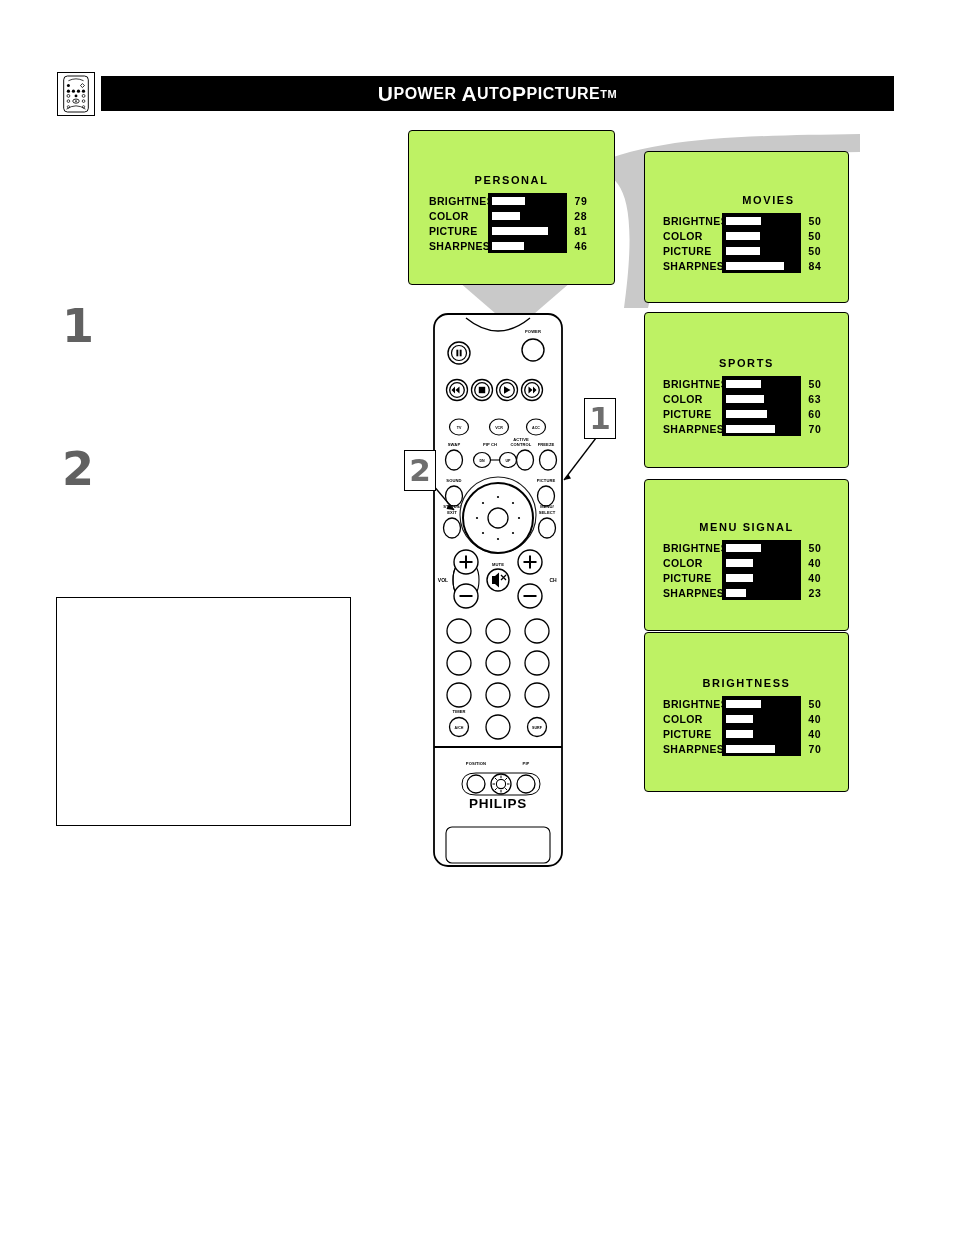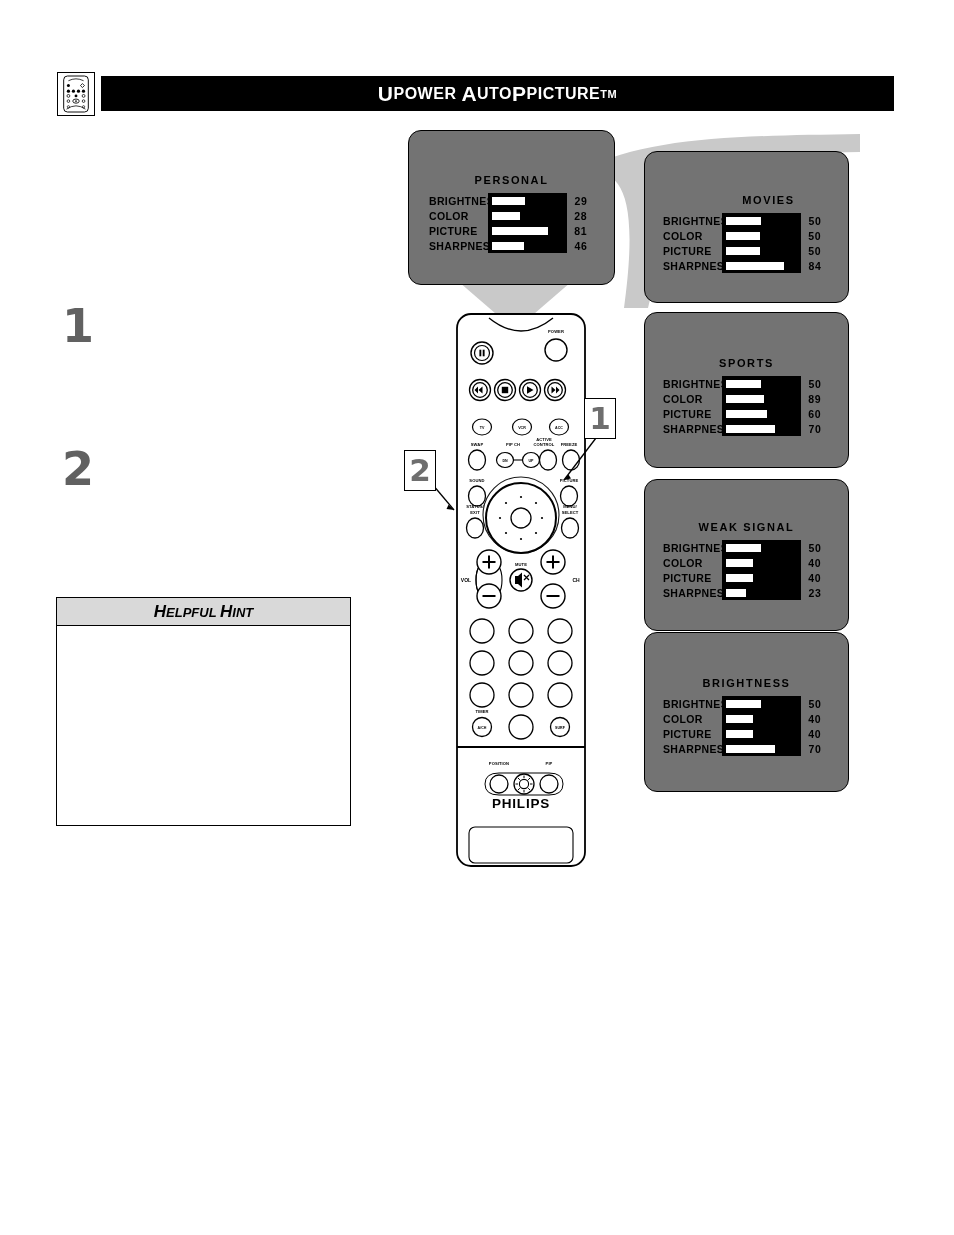--- a/index.html
+++ b/index.html
@@ -45,22 +45,22 @@
     height:27px;background:#d9d9d9;border-bottom:1.5px solid #000;
     display:flex;align-items:center;justify-content:center;
   }
   .hint-hd span{font-style:italic;font-weight:bold;color:#000;white-space:pre;}
   .hh-big{font-size:17px;}
   .hh-sm{font-size:13px;}
   .hint-body{padding:8px 10px;font-size:11.5px;line-height:15px;color:#000;}
 
   
   .panel{
-    position:absolute;background:#737373;border:1.6px solid #000;
-    border-radius:13px;box-sizing:border-box;
+    position:absolute;background:#bef264;border:1.6px solid #000;
+    border-radius:4px;box-sizing:border-box;
   }
   .p-title{
     position:absolute;left:0;right:0;text-align:center;
     font-size:11px;font-weight:bold;letter-spacing:1.6px;color:#000;
     font-family:"Liberation Sans", sans-serif;
   }
   .rows{position:absolute;display:flex;flex-direction:column;}
   .row{display:flex;align-items:center;}
   .r-label{
     font-size:10.5px;font-weight:bold;letter-spacing:.35px;color:#000;
@@ -81,21 +81,21 @@
 
   
   .callout{
     position:absolute;border:1.5px solid #000;background:#fff;
     color:#6e6e6e;font-weight:bold;font-size:31px;line-height:1;
     display:flex;align-items:center;justify-content:center;
     font-family:"DejaVu Sans", sans-serif;box-sizing:border-box;
   }
 
   
-  .remote-wrap{position:absolute;left:451px;top:300px;width:180px;height:580px;}
+  .remote-wrap{position:absolute;left:428px;top:300px;width:180px;height:580px;}
   .remote-wrap svg{display:block;}
   .rl{font-size:4.1px;font-weight:bold;fill:#000;font-family:"Liberation Sans",sans-serif;letter-spacing:.1px;}
   .rl2{font-size:3.6px;font-weight:bold;fill:#000;font-family:"Liberation Sans",sans-serif;}
   .rl3{font-size:5px;font-weight:bold;fill:#000;font-family:"Liberation Sans",sans-serif;}
 </style>
 </head>
 <body>
 
 <div class="page">
 
@@ -126,23 +126,20 @@
     <span class="sc-big">U</span><span class="sc-sm">POWER </span><span class="sc-big">A</span><span class="sc-sm">UTO</span><span class="sc-big">P</span><span class="sc-sm">PICTURE</span><span class="sc-tm">TM</span>
   </div>
 
   <div class="stepnum" style="left:62px;top:303px;">1</div>
   <div class="step-body" style="left:110px;top:305px;width:250px;"></div>
 
   <div class="stepnum" style="left:62px;top:446px;">2</div>
   <div class="step-body" style="left:110px;top:448px;width:250px;"></div>
 
   <div class="hint">
-    <div class="hint-hd">
-      <span><span class="hh-big">H</span><span class="hh-sm">ELPFUL </span><span class="hh-big">H</span><span class="hh-sm">INT</span></span>
-    </div>
     <div class="hint-body"></div>
   </div>
 
   <div class="gray-shape" style="left:560px;top:130px;width:300px;height:180px;">
     <svg width="300" height="180" viewBox="0 0 300 180" xmlns="http://www.w3.org/2000/svg">
       <path d="M22 40 C 90 6, 180 6, 300 4 L300 22 C 190 24, 120 40, 88 178 L 64 178 C 80 60, 60 38, 22 40 Z" fill="#c9c9c9"></path>
     </svg>
   </div>
 
   <div class="gray-shape" style="left:455px;top:282px;width:120px;height:40px;">
@@ -314,21 +311,21 @@
     <div class="p-title" style="top:43px;">PERSONAL</div>
     <div class="blk" style="left:79px;top:62px;width:79px;height:60px;"></div>
     <div class="rows" id="rows-personal" style="left:20px;top:62px;width:175px;">
         <div class="row" style="height: 15px;">
           <div class="r-label" style="width: 59px;">BRIGHTNESS</div>
           <div style="width: 79px; display: flex; align-items: center; justify-content: center;">
             <div class="r-bar" style="width: 69px; height: 8px;">
               <div class="r-fill" style="width: 48%;"></div>
             </div>
           </div>
-          <div class="r-val" style="width: 30px; padding-left: 9px;">29</div>
+          <div class="r-val" style="width: 30px; padding-left: 9px;">79</div>
         </div>
         <div class="row" style="height: 15px;">
           <div class="r-label" style="width: 59px;">COLOR</div>
           <div style="width: 79px; display: flex; align-items: center; justify-content: center;">
             <div class="r-bar" style="width: 69px; height: 8px;">
               <div class="r-fill" style="width: 41%;"></div>
             </div>
           </div>
           <div class="r-val" style="width: 30px; padding-left: 9px;">28</div>
         </div>
@@ -409,21 +406,21 @@
           </div>
           <div class="r-val" style="width: 30px; padding-left: 9px;">50</div>
         </div>
         <div class="row" style="height: 15px;">
           <div class="r-label" style="width: 59px;">COLOR</div>
           <div style="width: 79px; display: flex; align-items: center; justify-content: center;">
             <div class="r-bar" style="width: 69px; height: 8px;">
               <div class="r-fill" style="width: 55%;"></div>
             </div>
           </div>
-          <div class="r-val" style="width: 30px; padding-left: 9px;">89</div>
+          <div class="r-val" style="width: 30px; padding-left: 9px;">63</div>
         </div>
         <div class="row" style="height: 15px;">
           <div class="r-label" style="width: 59px;">PICTURE</div>
           <div style="width: 79px; display: flex; align-items: center; justify-content: center;">
             <div class="r-bar" style="width: 69px; height: 8px;">
               <div class="r-fill" style="width: 60%;"></div>
             </div>
           </div>
           <div class="r-val" style="width: 30px; padding-left: 9px;">60</div>
         </div>
@@ -433,21 +430,21 @@
             <div class="r-bar" style="width: 69px; height: 8px;">
               <div class="r-fill" style="width: 70%;"></div>
             </div>
           </div>
           <div class="r-val" style="width: 30px; padding-left: 9px;">70</div>
         </div>
       </div>
   </div>
 
   <div class="panel" style="left:644px;top:479px;width:205px;height:152px;">
-    <div class="p-title" style="top:41px;">WEAK  SIGNAL</div>
+    <div class="p-title" style="top:41px;">MENU  SIGNAL</div>
     <div class="blk" style="left:77px;top:60px;width:79px;height:60px;"></div>
     <div class="rows" id="rows-weak-signal" style="left:18px;top:60px;width:175px;">
         <div class="row" style="height: 15px;">
           <div class="r-label" style="width: 59px;">BRIGHTNESS</div>
           <div style="width: 79px; display: flex; align-items: center; justify-content: center;">
             <div class="r-bar" style="width: 69px; height: 8px;">
               <div class="r-fill" style="width: 50%;"></div>
             </div>
           </div>
           <div class="r-val" style="width: 30px; padding-left: 9px;">50</div>

